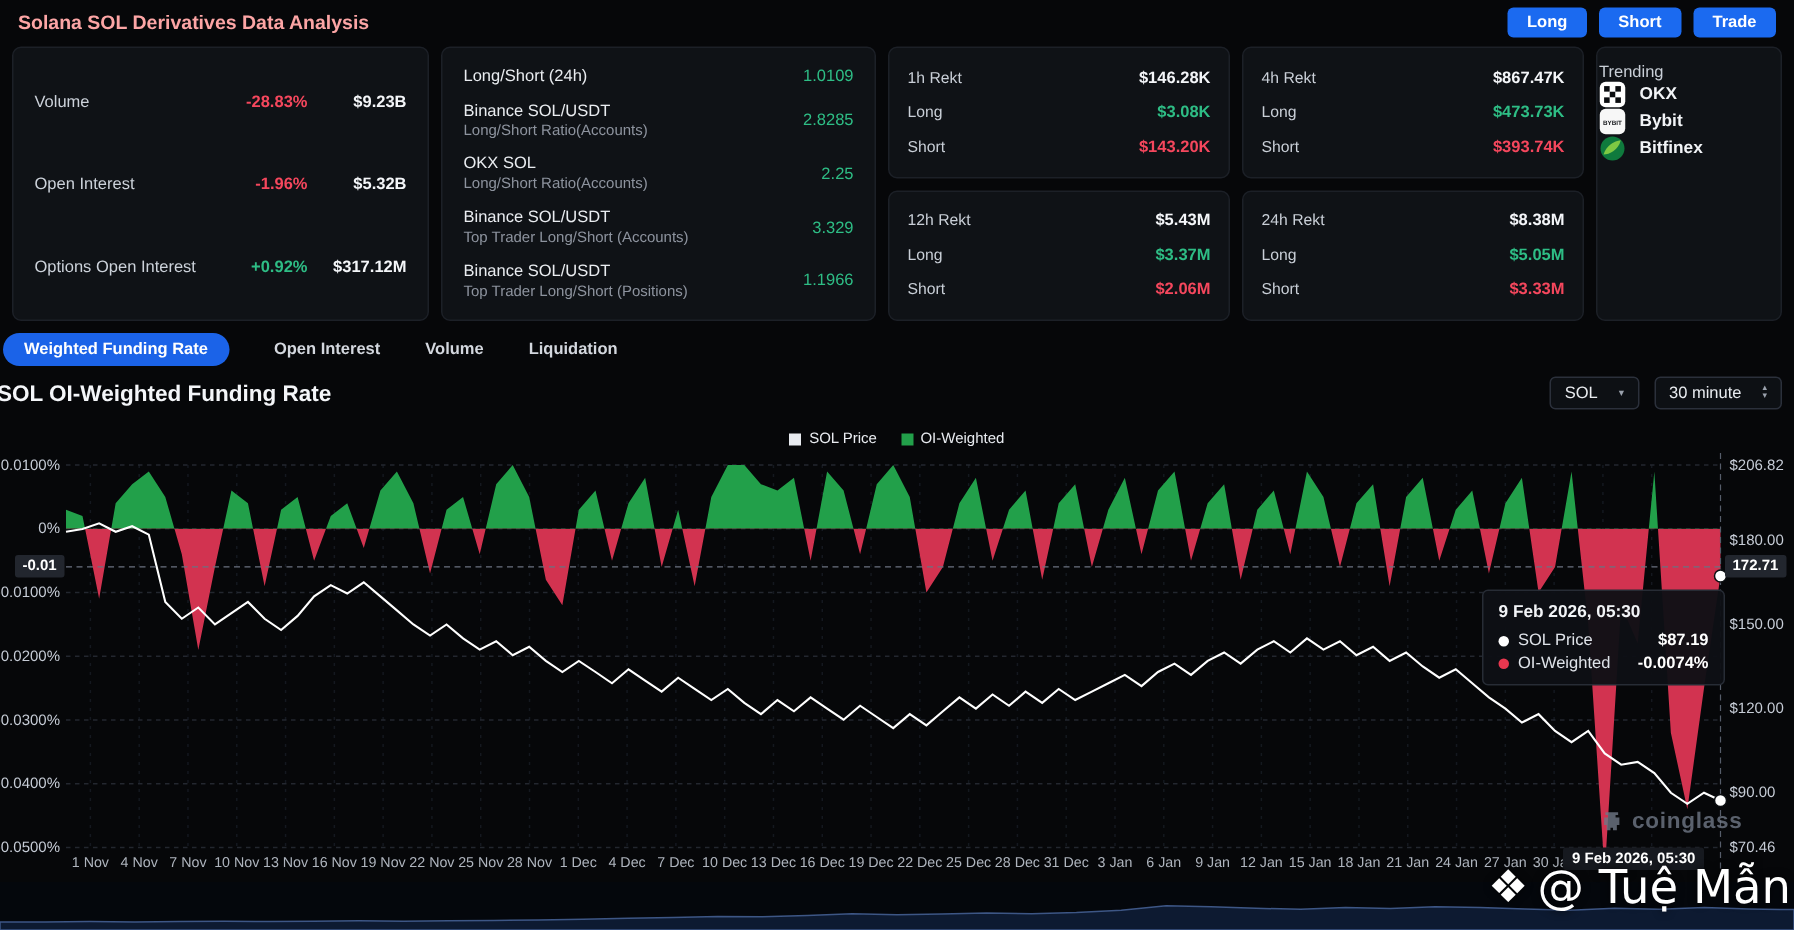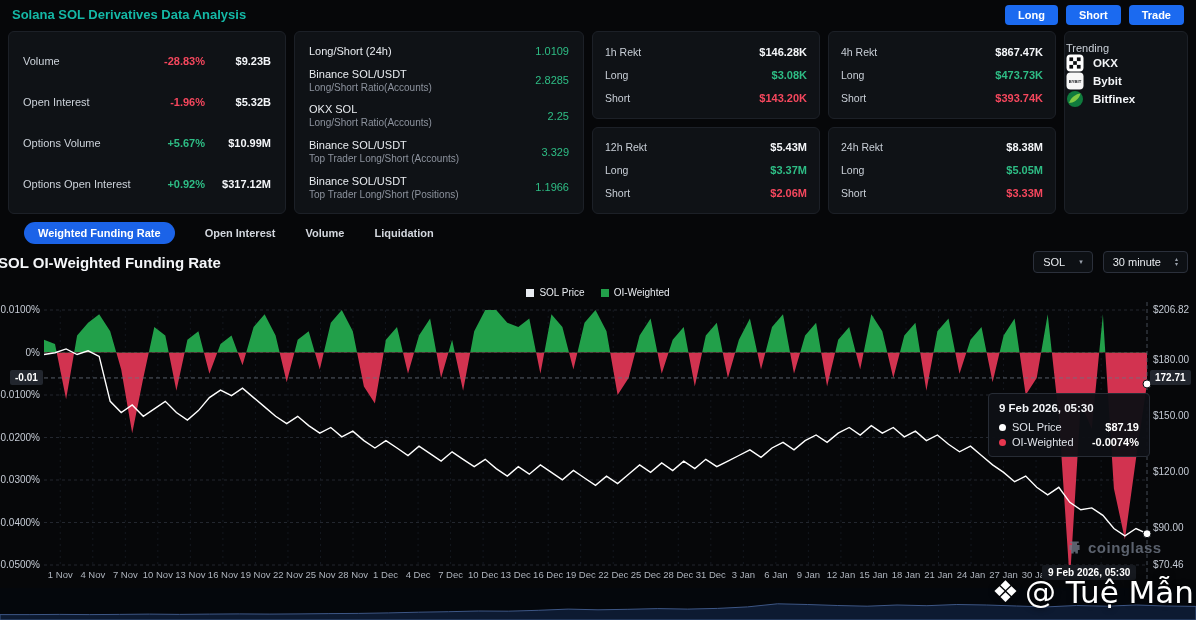--- a/index.html
+++ b/index.html
@@ -3,21 +3,21 @@
 <meta charset="utf-8">
 <style>
   * { margin:0; padding:0; box-sizing:border-box; }
   html,body { background:#000; }
   .page { position:relative; width:1196px; height:620px; background:#060709; overflow:hidden;
           font-family:"Liberation Sans", sans-serif; color:#fff; }
 
   
   .hdr { position:absolute; top:0; left:0; right:0; height:29px; display:flex;
          align-items:center; justify-content:space-between; padding:0 12px; }
-  .hdr h1 { font-size:13px; font-weight:bold; color:#14b8a6; }
+  .hdr h1 { font-size:13px; font-weight:bold; color:#fca5a5; }
   .hdr-btns { display:flex; gap:8px; }
   .hdr-btns button { background:#1b6af0; color:#fff; border:none; border-radius:4px;
          font-family:inherit; font-size:11px; font-weight:bold; padding:3px 13px; height:20px; cursor:pointer; }
 
   
   .cards { position:absolute; top:31px; left:8px; right:8px; height:183px; display:flex; gap:8px; }
   .card { background:#0f1216; border:1px solid #1c2027; border-radius:6px; }
   .c-stats { width:278px; padding:8px 14px; display:flex; flex-direction:column; justify-content:space-around; }
   .srow { display:flex; align-items:center; font-size:11px; }
   .srow .lbl { color:#ccd2da; }
@@ -39,21 +39,21 @@
   .krow .vg { font-weight:bold; color:#2ebd85; font-size:11px; }
   .krow .vr { font-weight:bold; color:#f5475d; font-size:11px; }
 
   .c-trend { flex:1; padding:10px 1px; display:flex; flex-direction:column; justify-content:flex-start; }
   .trend-title { font-size:11px; color:#c9cfd7; }
   .titem { display:flex; align-items:center; gap:9px; cursor:pointer; }
   .titem .nm { font-size:11.5px; font-weight:bold; color:#f2f4f7; }
   .ticon { width:18px; height:18px; flex:0 0 18px; }
 
   
-  .tabs { position:absolute; top:222px; left:24px; display:flex; align-items:center; gap:30px; }
+  .tabs { position:absolute; top:222px; left:2px; display:flex; align-items:center; gap:30px; }
   .tab { font-size:11px; font-weight:bold; color:#d3d7de; cursor:pointer; }
   .tab.active { background:#1b63e8; color:#fff; border-radius:14px; padding:5px 14px; }
 
   .chart-title { position:absolute; top:254px; left:-2px; font-size:15px; font-weight:bold; color:#f4f6f9; }
 
   .controls { position:absolute; top:251px; right:8px; display:flex; gap:10px; }
   .select { background:#0d1014; border:1px solid #2b303b; border-radius:4px; padding:4px 9px;
             font-size:11px; color:#e8ebef; display:flex; align-items:center; gap:14px; cursor:pointer; }
   .caret { font-size:7px; color:#9aa1ac; }
   .spin { display:flex; flex-direction:column; line-height:5px; font-size:6px; color:#9aa1ac; }
@@ -106,25 +106,20 @@
     <div class="card c-stats">
       <div class="srow">
         <span class="lbl">Volume</span>
         <span class="chg neg">-28.83%</span>
         <span class="val">$9.23B</span>
       </div>
       <div class="srow">
         <span class="lbl">Open Interest</span>
         <span class="chg neg">-1.96%</span>
         <span class="val">$5.32B</span>
-      </div>
-      <div class="srow">
-        <span class="lbl">Options Volume</span>
-        <span class="chg pos">+5.67%</span>
-        <span class="val">$10.99M</span>
       </div>
       <div class="srow">
         <span class="lbl">Options Open Interest</span>
         <span class="chg pos">+0.92%</span>
         <span class="val">$317.12M</span>
       </div>
     </div>
 
     <div class="card c-ratio">
       <div class="rrow">

